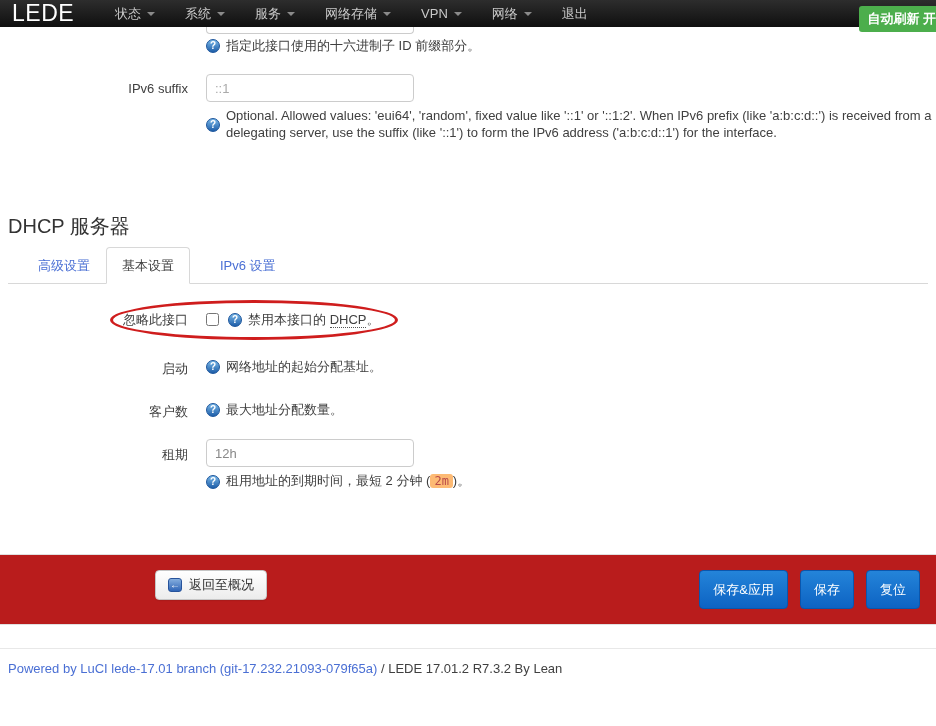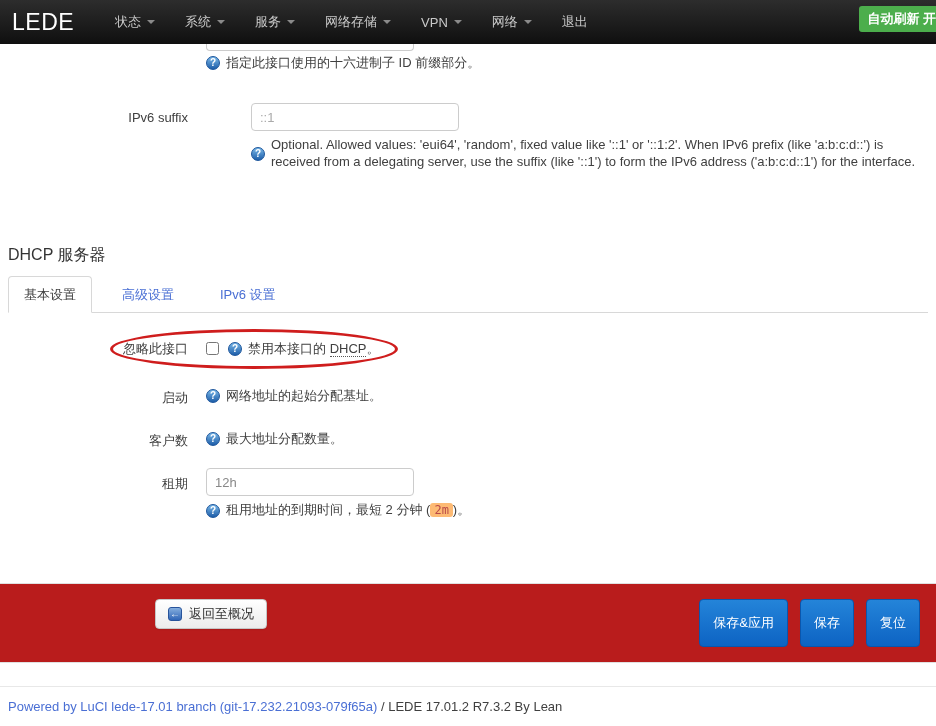--- a/index.html
+++ b/index.html
@@ -5,21 +5,21 @@
   * { box-sizing: border-box; }
   html,body { margin:0; padding:0; }
   body {
     width:936px; height:726px; overflow:hidden;
     font-family:"Liberation Sans", sans-serif;
     font-size:13px; color:#404040; background:#fff;
   }
 
   
   .navbar {
-    height:44px; background:linear-gradient(#2d2d2d,#0f0f0f);
+    height:27px; background:linear-gradient(#2d2d2d,#0f0f0f);
     display:flex; align-items:center; padding:0 12px; position:relative;
   }
   .logo { color:#fff; font-size:23px; letter-spacing:.5px; margin:0 26px 0 0; cursor:pointer; }
   .nav-item {
     color:#c9c9c9; font-size:13px; padding:0 15px; height:36px;
     display:flex; align-items:center; gap:6px; cursor:pointer;
   }
   .caret {
     width:0; height:0; border-left:4px solid transparent;
     border-right:4px solid transparent; border-top:4px solid #8a8a8a;
@@ -56,26 +56,26 @@
     flex:0 0 188px; text-align:right; padding-top:7px; color:#404040;
   }
   .row-control { margin-left:18px; flex:1; }
 
   
   .input-sliver {
     margin-left:206px; width:208px; height:7px;
     border:1px solid #ccc; border-top:none; border-radius:0 0 4px 4px;
   }
   .hex-hint-row { margin:3px 0 0 206px; }
-  .ipv6-row { margin-top:32px;gap:45px; }
+  .ipv6-row { margin-top:20px; }
   .ipv6-hint { margin-top:5px; max-width:726px; }
 
   
   .section-title {
-    font-size:16px; font-weight:normal; color:#333;
+    font-size:20px; font-weight:normal; color:#333;
     margin:73px 0 10px 8px; line-height:24px;
   }
   .tabbar {
     margin:0 8px; border-bottom:1px solid #d8d8d8;
     display:flex; align-items:flex-end; height:36px;
   }
   .tab {
     padding:9px 15px; line-height:17px; cursor:pointer;
     border:1px solid transparent; margin-bottom:-1px;
   }
@@ -117,21 +117,21 @@
   }
   .back-icon {
     width:14px; height:14px; border-radius:3px;
     background:linear-gradient(#85aede,#3065b6); border:1px solid #27539b;
     display:inline-flex; align-items:center; justify-content:center;
   }
   .back-icon::after { content:"←"; color:#fff; font-size:10px; line-height:1; }
   .actions-right { float:right; display:flex; gap:12px; }
   .btn-primary {
     background:linear-gradient(#2484d9,#0d63c3); border:1px solid #0a56ad;
-    color:#fff; border-radius:4px; padding:6px 13px; height:48px;
+    color:#fff; border-radius:4px; padding:6px 13px; height:39px;
     font-size:13px; font-family:"Liberation Sans", sans-serif; cursor:pointer;
   }
 
   
   .footer-divider { border-top:1px solid #e8e8e8; margin-top:23px; }
   .footer-text { padding:12px 8px 0 8px; font-size:13px; color:#404040; }
   .footer-link { color:#4a6fd4; text-decoration:none; cursor:pointer; }
 </style>
 </head>
 <body>
@@ -184,22 +184,22 @@
       <div class="hint-inline ipv6-hint">
         <span class="help-icon"></span>
         <span class="hint">Optional. Allowed values: 'eui64', 'random', fixed value like '::1' or '::1:2'. When IPv6 prefix (like 'a:b:c:d::') is received from a delegating server, use the suffix (like '::1') to form the IPv6 address ('a:b:c:d::1') for the interface.</span>
       </div>
     </div>
   </div>
 
   <h2 class="section-title">DHCP 服务器</h2>
 
   <div class="tabbar">
+    <div class="tab link">高级设置</div>
     <div class="tab active">基本设置</div>
-    <div class="tab link">高级设置</div>
     <div class="tab link">IPv6 设置</div>
   </div>
 
   <div class="dhcp-form">
 
     <div class="field-row ignore-row">
       <div class="row-label">忽略此接口</div>
       <div class="row-control ignore-control">
         <input type="checkbox" class="checkbox" style="">
         <span class="hint-inline">

